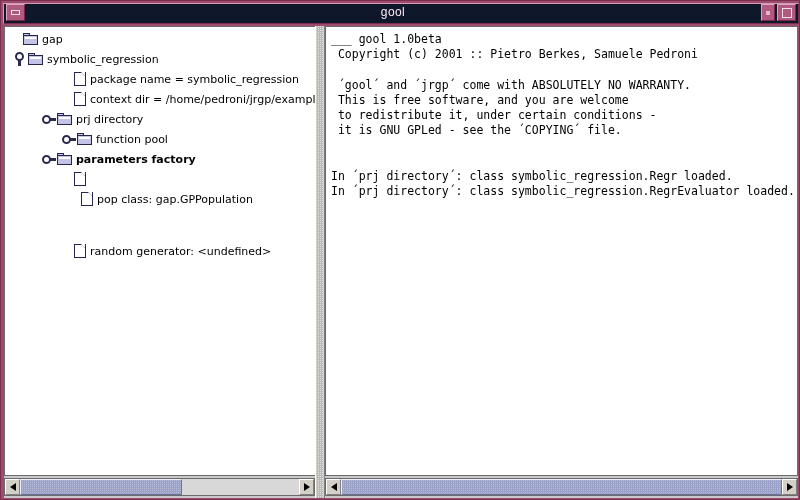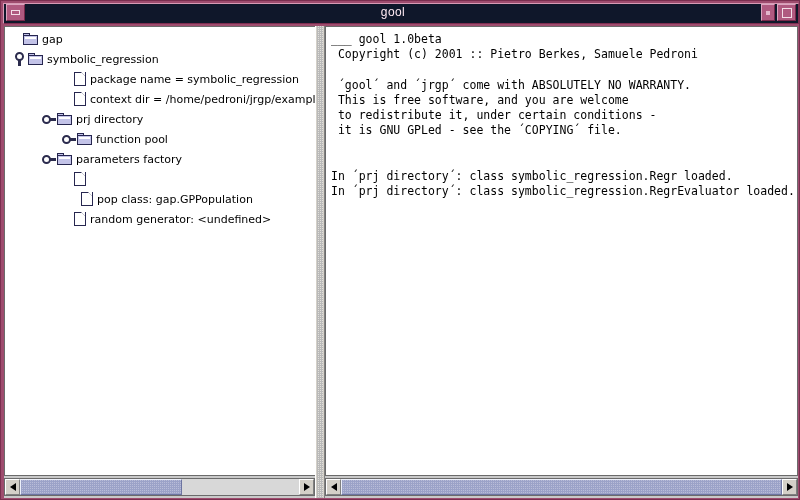--- a/index.html
+++ b/index.html
@@ -274,21 +274,21 @@
               <span class="nlabel">prj directory</span>
             </div>
             <div class="node" style="padding-left: 36px; margin-left: 20px;">
               <div class="handle col"></div>
               <div class="ic ic-folder">
                 <div class="tab"></div>
                 <div class="body"></div>
               </div>
               <span class="nlabel">function pool</span>
             </div>
-            <div class="node" style="padding-left: 36px;">
+            <div class="node" style="padding-left: 36px; font-weight: bold;">
               <div class="handle col"></div>
               <div class="ic ic-folder">
                 <div class="tab"></div>
                 <div class="body"></div>
               </div>
               <span class="nlabel">parameters factory</span>
             </div>
             <div class="node" style="padding-left: 53px;">
               <div class="handle none"></div>
               <div class="ic ic-page">
@@ -299,21 +299,21 @@
             </div>
             <div class="node" style="padding-left: 60px;">
               <div class="handle none"></div>
               <div class="ic ic-page">
                 <div class="sheet"></div>
                 <div class="fold"></div>
                 <div class="fold2"></div>
               </div>
               <span class="nlabel">pop class: gap.GPPopulation</span>
             </div>
-            <div class="node" style="padding-left: 53px;">
+            <div class="node" style="padding-left: 53px; margin-top: 32px;">
               <div class="handle none"></div>
               <div class="ic ic-page">
                 <div class="sheet"></div>
                 <div class="fold"></div>
                 <div class="fold2"></div>
               </div>
               <span class="nlabel">random generator: &lt;undefined&gt;</span>
             </div>
           </div>
       </div>

